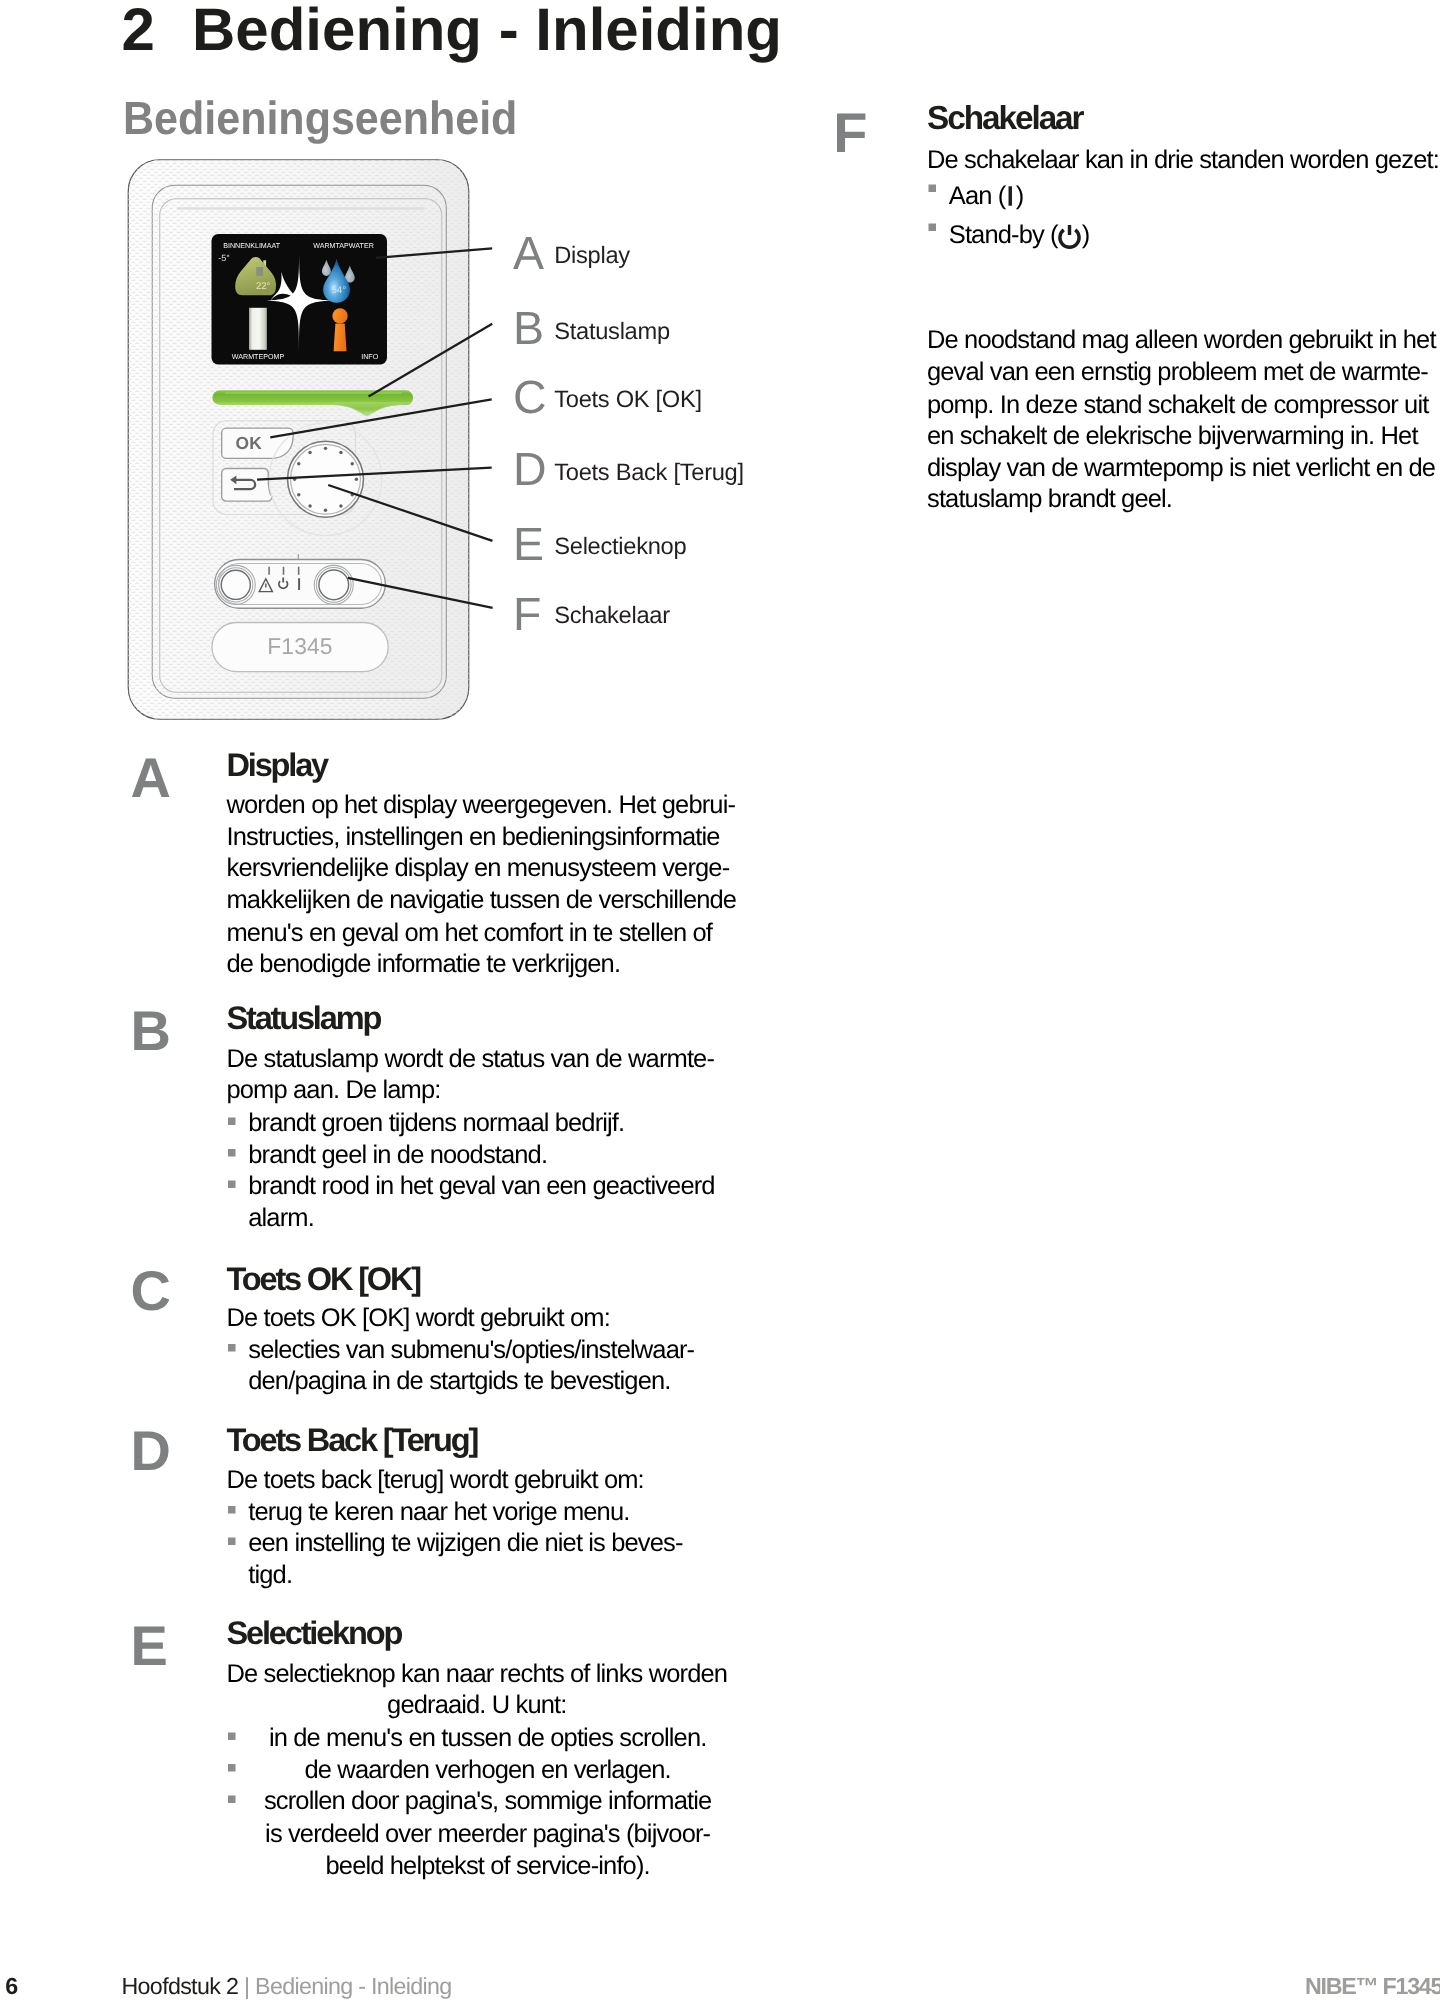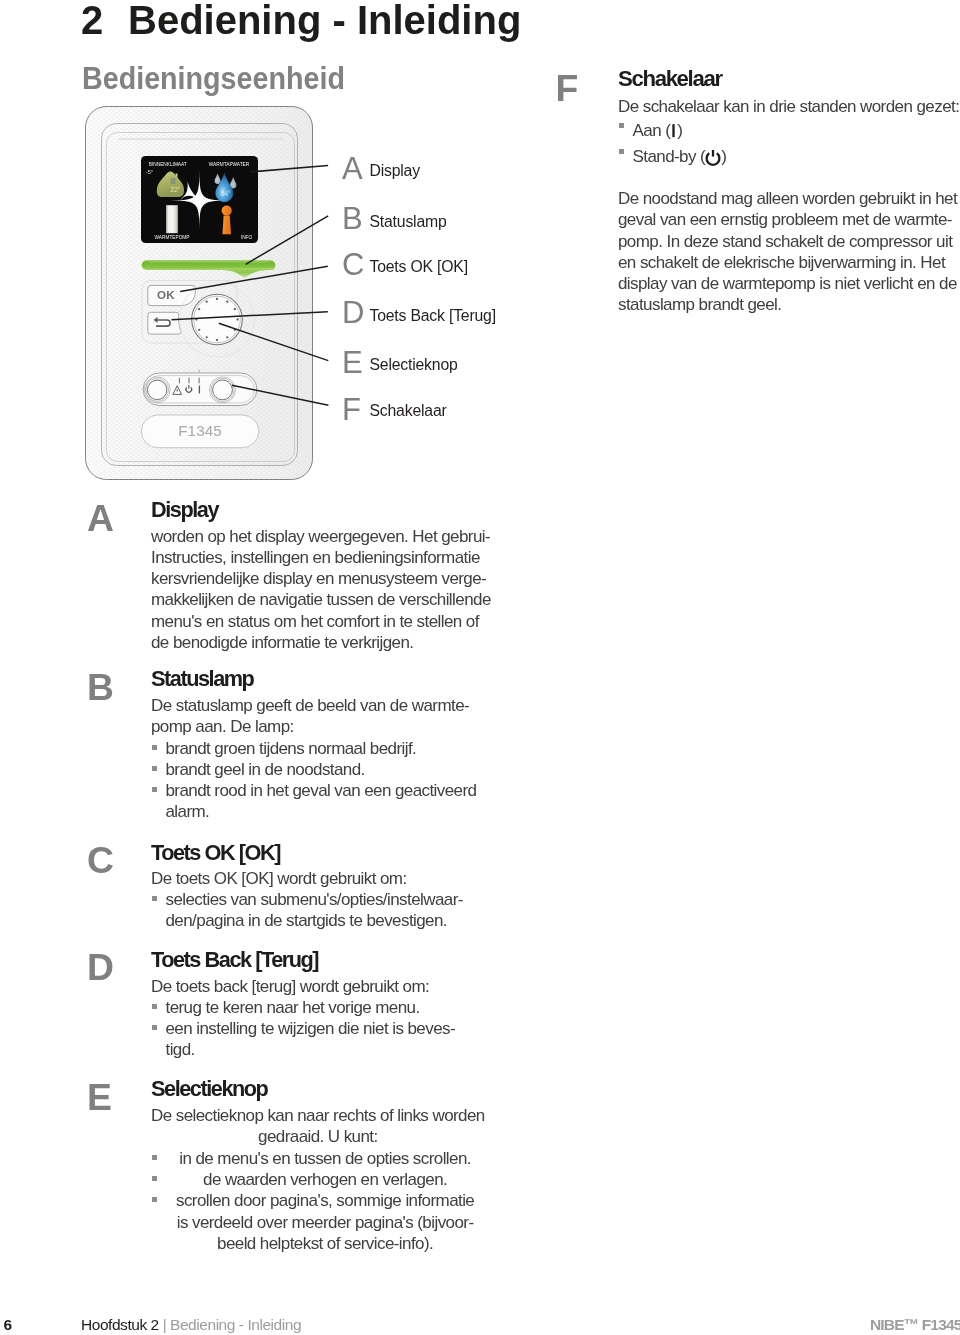--- a/index.html
+++ b/index.html
@@ -29,21 +29,21 @@
   
   #rightcol{position:absolute;left:0px;top:0px;}
   .block-letter{position:absolute;font-size:37.3px;color:#7f8082;line-height:37.3px;font-weight:bold;}
   svg.sym{vertical-align:-4.2px;}
 
   
   #desccol{position:absolute;left:0;top:0;width:960px;}
   .desc-letter{position:absolute;font-size:37.3px;font-weight:bold;color:#7f8082;line-height:37.3px;}
   h3.sec{font-size:21.7px;font-weight:bold;color:#1d1d1b;margin:0;line-height:21.7px;
      letter-spacing:-1.45px;white-space:nowrap;}
-  .ln{font-size:17px;color:#404040;line-height:21.3px;letter-spacing:-0.58px;
+  .ln{font-size:17px;color:#000000;line-height:21.3px;letter-spacing:-0.58px;
      white-space:nowrap;display:block;}
   .blt{position:relative;padding-left:14.5px;}
   .ln.mode{line-height:26.4px;}
   .blt .sq{position:absolute;left:1px;top:7.2px;width:5px;height:5px;background:#8c8c8c;}
   .ln.mode .sq{top:5.4px;}
 
   
   #footer{position:absolute;left:0;top:1316.8px;width:960px;height:16px;font-size:15.5px;
      line-height:15.5px;}
   #footer .pg{position:absolute;left:3.5px;top:0;font-weight:bold;color:#1d1d1b;letter-spacing:-0.45px;}
@@ -320,45 +320,45 @@
     <div style="position:absolute;left:618px;top:96.4px;">
       <span class="ln">De schakelaar kan in drie standen worden gezet:</span>
       <span class="ln blt mode"><span class="sq"></span><span>Aan (</span><svg class="sym" width="7" height="18" viewBox="0 0 7 18">
             <path d="M3.5 2.2 V15.2" stroke="#1d1d1b" stroke-width="2.3" fill="none" stroke-linecap="butt"></path>
           </svg><span>)</span></span>
       <span class="ln blt mode"><span class="sq"></span><span>Stand-by (</span><svg class="sym" width="16" height="18" viewBox="0 0 16 18">
             <path d="M4.2 5.3 a6.4 6.4 0 1 0 7.6 0" stroke="#1d1d1b" stroke-width="2.3" fill="none" stroke-linecap="butt"></path>
             <path d="M8 2.0 V8.6" stroke="#1d1d1b" stroke-width="2.3" fill="none" stroke-linecap="butt"></path>
           </svg><span>)</span></span>
     </div>
-    <div style="position:absolute;left:618px;top:188px;">
+    <div style="position:absolute;left:618px;top:216px;">
       <span class="ln">De noodstand mag alleen worden gebruikt in het</span>
       <span class="ln">geval van een ernstig probleem met de warmte-</span>
       <span class="ln">pomp. In deze stand schakelt de compressor uit</span>
       <span class="ln">en schakelt de elekrische bijverwarming in. Het</span>
       <span class="ln">display van de warmtepomp is niet verlicht en de</span>
       <span class="ln">statuslamp brandt geel.</span>
     </div>
   </div>
 
   <div id="desccol">
     <span class="desc-letter" style="left:87px;top:500.1px;">A</span>
     <h3 class="sec" style="position:absolute;left:151px;top:499.4px;">Display</h3>
     <div style="position:absolute;left:151px;top:525.6px;">
       <span class="ln">worden op het display weergegeven. Het gebrui-</span>
       <span class="ln">Instructies, instellingen en bedieningsinformatie</span>
       <span class="ln">kersvriendelijke display en menusysteem verge-</span>
       <span class="ln">makkelijken de navigatie tussen de verschillende</span>
-      <span class="ln">menu's en status om het comfort in te stellen of</span>
+      <span class="ln">menu's en geval om het comfort in te stellen of</span>
       <span class="ln">de benodigde informatie te verkrijgen.</span>
     </div>
     <span class="desc-letter" style="left:87px;top:669.0px;">B</span>
     <h3 class="sec" style="position:absolute;left:151px;top:668.0px;">Statuslamp</h3>
     <div style="position:absolute;left:151px;top:695.0px;">
-      <span class="ln">De statuslamp geeft de beeld van de warmte-</span>
+      <span class="ln">De statuslamp wordt de status van de warmte-</span>
       <span class="ln">pomp aan. De lamp:</span>
       <span class="ln blt"><span class="sq"></span><span>brandt groen tijdens normaal bedrijf.</span></span>
       <span class="ln blt"><span class="sq"></span><span>brandt geel in de noodstand.</span></span>
       <span class="ln blt"><span class="sq"></span><span>brandt rood in het geval van een geactiveerd</span></span>
       <span class="ln blt"><span>alarm.</span></span>
     </div>
     <span class="desc-letter" style="left:87px;top:841.6px;">C</span>
     <h3 class="sec" style="position:absolute;left:151px;top:842.0px;">Toets OK [OK]</h3>
     <div style="position:absolute;left:151px;top:867.9px;">
       <span class="ln">De toets OK [OK] wordt gebruikt om:</span>

